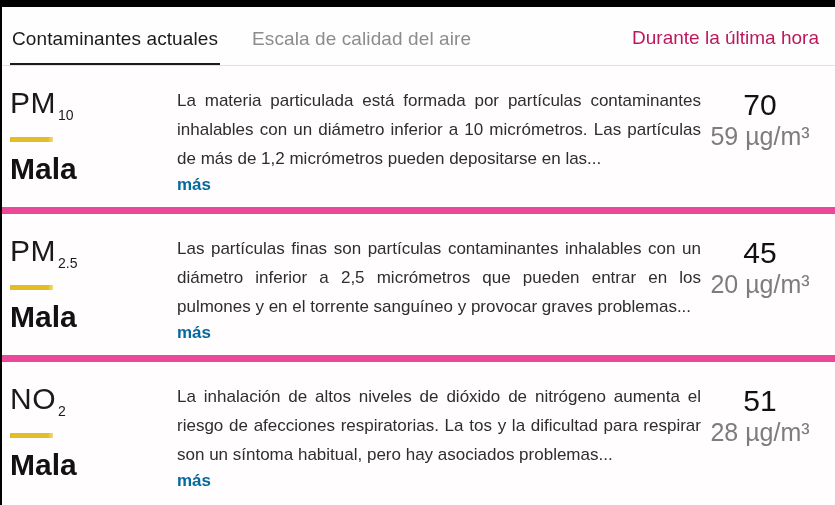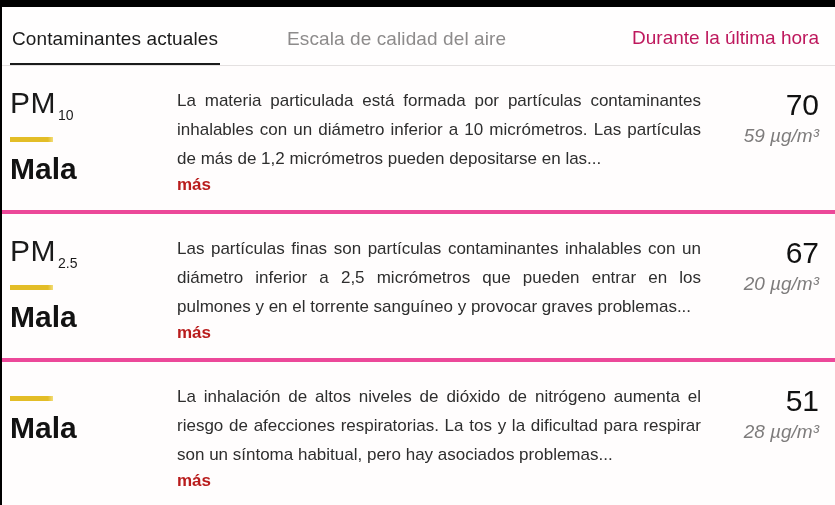--- a/index.html
+++ b/index.html
@@ -20,21 +20,20 @@
   }
   .panel { position: absolute; top: 7px; left: 2px; width: 833px; }
 
   
   .header {
     display: flex; align-items: flex-end;
     height: 59px;
     padding: 0 16px 0 8px;
     background: #fffefe;
     border-bottom: 1px solid #e4e1e1;
-    gap: 35px;
   }
   .tab {
     font-size: 19px;
     letter-spacing: 0.1px;
     padding: 0 2px 13px 2px;
     margin-right: 30px;
     cursor: pointer;
     white-space: nowrap;
   }
   .tab.active {
@@ -49,21 +48,21 @@
     padding-bottom: 16px;
     white-space: nowrap;
   }
 
   
   .row {
     display: flex;
     padding: 20px 16px 0 8px;
     height: 148px;
     background: #fffdfd;
-    border-bottom: 4px solid #ec4899;
+    border-bottom: 7px solid #ec4899;
   }
   .row:last-child { border-bottom: none; }
   .col-name { width: 167px; flex: 0 0 167px; }
   .pollutant-name {
     font-size: 30px;
     color: #1a1a1a;
     letter-spacing: 0.5px;
   }
   .pollutant-name sub {
     font-size: 14px;
@@ -83,28 +82,28 @@
     line-height: 29px;
     color: #2e2e2e;
     text-align: justify;
     text-justify: inter-word;
   }
   .more-link {
     display: inline-block;
     font-size: 17px;
     line-height: 24px;
     font-weight: bold;
-    color: #b91c1c;
+    color: #0369a1;
     cursor: pointer;
     text-decoration: none;
   }
 
-  .col-value { flex: 1 1 auto; text-align: right; padding-top: 2px; }
+  .col-value { flex: 1 1 auto; text-align: center; padding-top: 2px; }
   .index-value { font-size: 30px; color: #111; line-height: 34px; }
-  .concentration { font-size: 19px; color: #7e7c7c; line-height: 28px; font-style: italic; }
+  .concentration { font-size: 25px; color: #7e7c7c; line-height: 28px; }
 </style>
 </head>
 <body>
 
 <div class="top-black-bar"></div>
 <div class="left-black-strip"></div>
 
 <div class="panel">
 
   <div class="header">
@@ -133,27 +132,28 @@
     <div class="col-name">
       <div class="pollutant-name"><span>PM</span><sub>2.5</sub></div>
       <div class="status-bar"></div>
       <div class="status-label">Mala</div>
     </div>
     <div class="col-desc">
       <div class="desc-text">Las partículas finas son partículas contaminantes inhalables con un diámetro inferior a 2,5 micrómetros que pueden entrar en los pulmones y en el torrente sanguíneo y provocar graves problemas...</div>
       <a class="more-link">más</a>
     </div>
     <div class="col-value">
-      <div class="index-value">67</div>
+      <div class="index-value">45</div>
       <div class="concentration">20 µg/m³</div>
     </div>
   </div>
 
   <div class="row">
     <div class="col-name">
+      <div class="pollutant-name"><span>NO</span><sub>2</sub></div>
       <div class="status-bar"></div>
       <div class="status-label">Mala</div>
     </div>
     <div class="col-desc">
       <div class="desc-text">La inhalación de altos niveles de dióxido de nitrógeno aumenta el riesgo de afecciones respiratorias. La tos y la dificultad para respirar son un síntoma habitual, pero hay asociados problemas...</div>
       <a class="more-link">más</a>
     </div>
     <div class="col-value">
       <div class="index-value">51</div>
       <div class="concentration">28 µg/m³</div>

